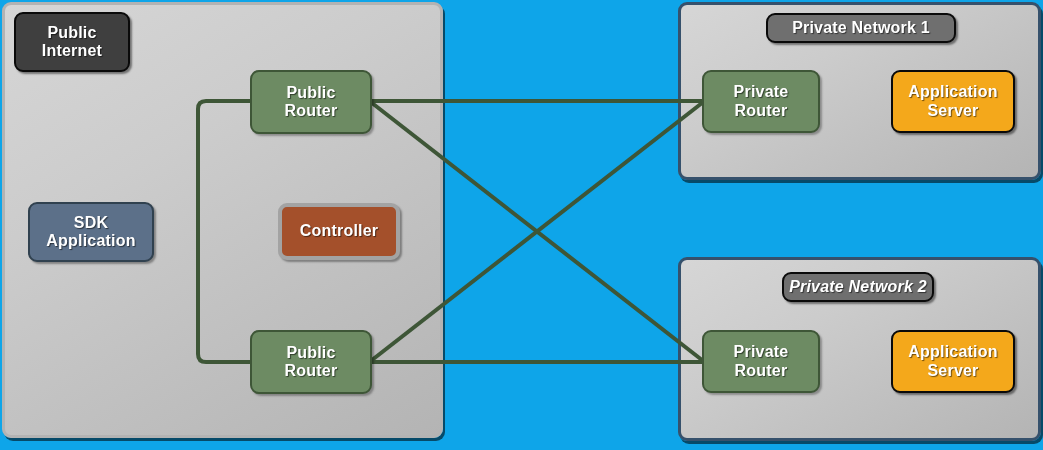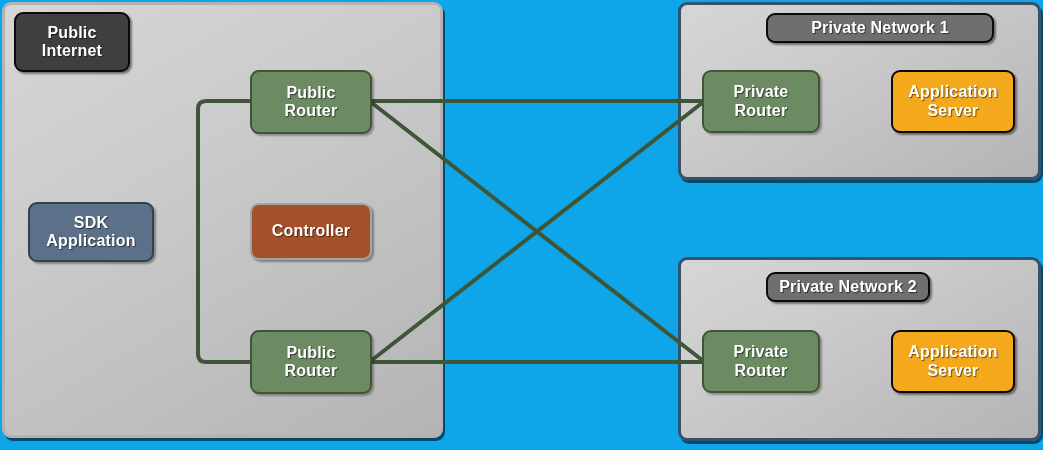--- a/index.html
+++ b/index.html
@@ -75,41 +75,42 @@
     box-shadow: 2px 2px 2px rgba(0,0,0,0.35);
     text-align: center;
   }
   .node-green {
     background: #6d8b63;
     border: 2px solid #3e5637;
     box-shadow: 2px 2px 2px rgba(0,0,0,0.30);
   }
   .node-rust {
     background: #a4502b;
-    border: 2px solid #a3a3a3;
+    border: 4px solid #a3a3a3;
     box-shadow: 2px 2px 2px rgba(0,0,0,0.35);
+    margin-left: 28px;
   }
   .node-orange {
     background: #f4a81b;
     border: 2px solid #0a0a0a;
     box-shadow: 2px 2px 2px rgba(0,0,0,0.45);
   }
 
   
   .pos-public-internet { left: 14px;  top: 12px;  width: 116px; height: 60px; }
   .pos-sdk-app         { left: 28px;  top: 202px; width: 126px; height: 60px; }
   .pos-pub-router-1    { left: 250px; top: 70px;  width: 122px; height: 64px; }
   .pos-controller      { left: 250px; top: 203px; width: 122px; height: 57px; }
   .pos-pub-router-2    { left: 250px; top: 330px; width: 122px; height: 64px; }
 
-  .pos-pn1-title       { left: 766px; top: 13px;  width: 228px; height: 30px; }
+  .pos-pn1-title       { left: 766px; top: 13px;  width: 190px; height: 30px; }
   .pos-pn1-router      { left: 702px; top: 70px;  width: 118px; height: 63px; }
   .pos-pn1-appserver   { left: 891px; top: 70px;  width: 124px; height: 63px; }
 
-  .pos-pn2-title       { left: 766px; top: 272px; width: 164px; height: 30px; }
+  .pos-pn2-title       { left: 782px; top: 272px; width: 152px; height: 30px; font-style: italic; }
   .pos-pn2-router      { left: 702px; top: 330px; width: 118px; height: 63px; }
   .pos-pn2-appserver   { left: 891px; top: 330px; width: 124px; height: 63px; }
 
   
   #links {
     position: absolute;
     left: 0; top: 0;
     width: 1043px; height: 450px;
     z-index: 4;
     pointer-events: none;

